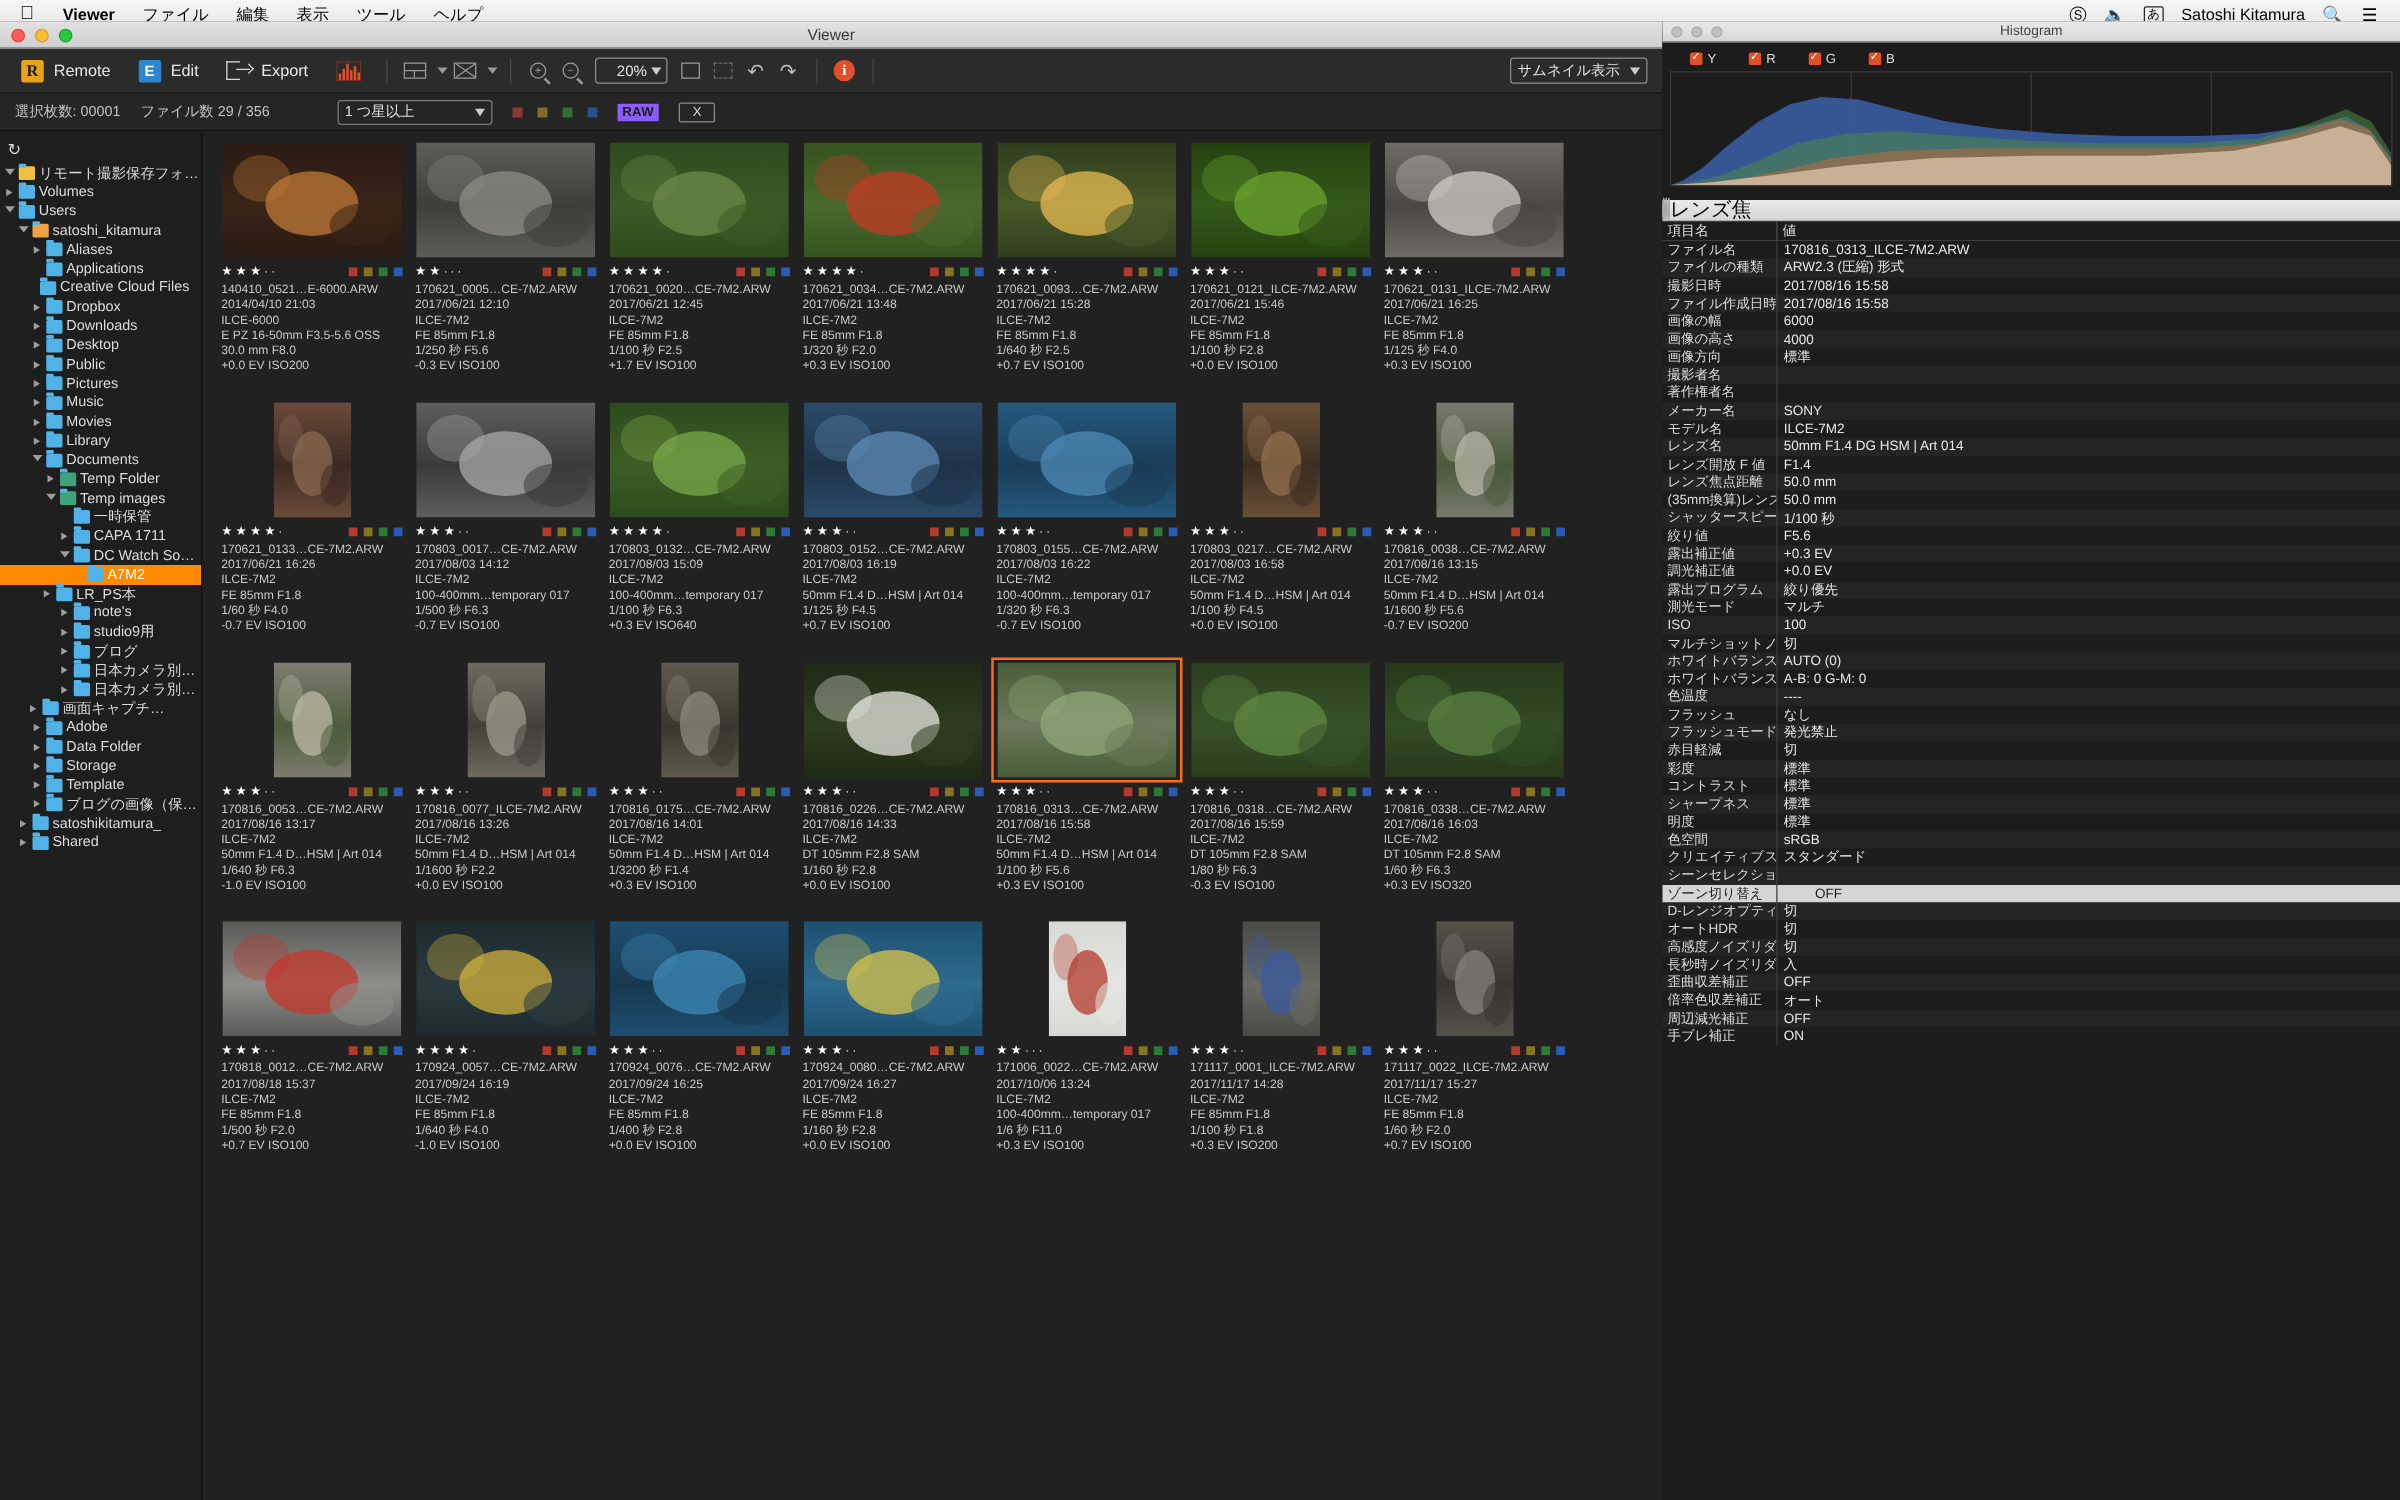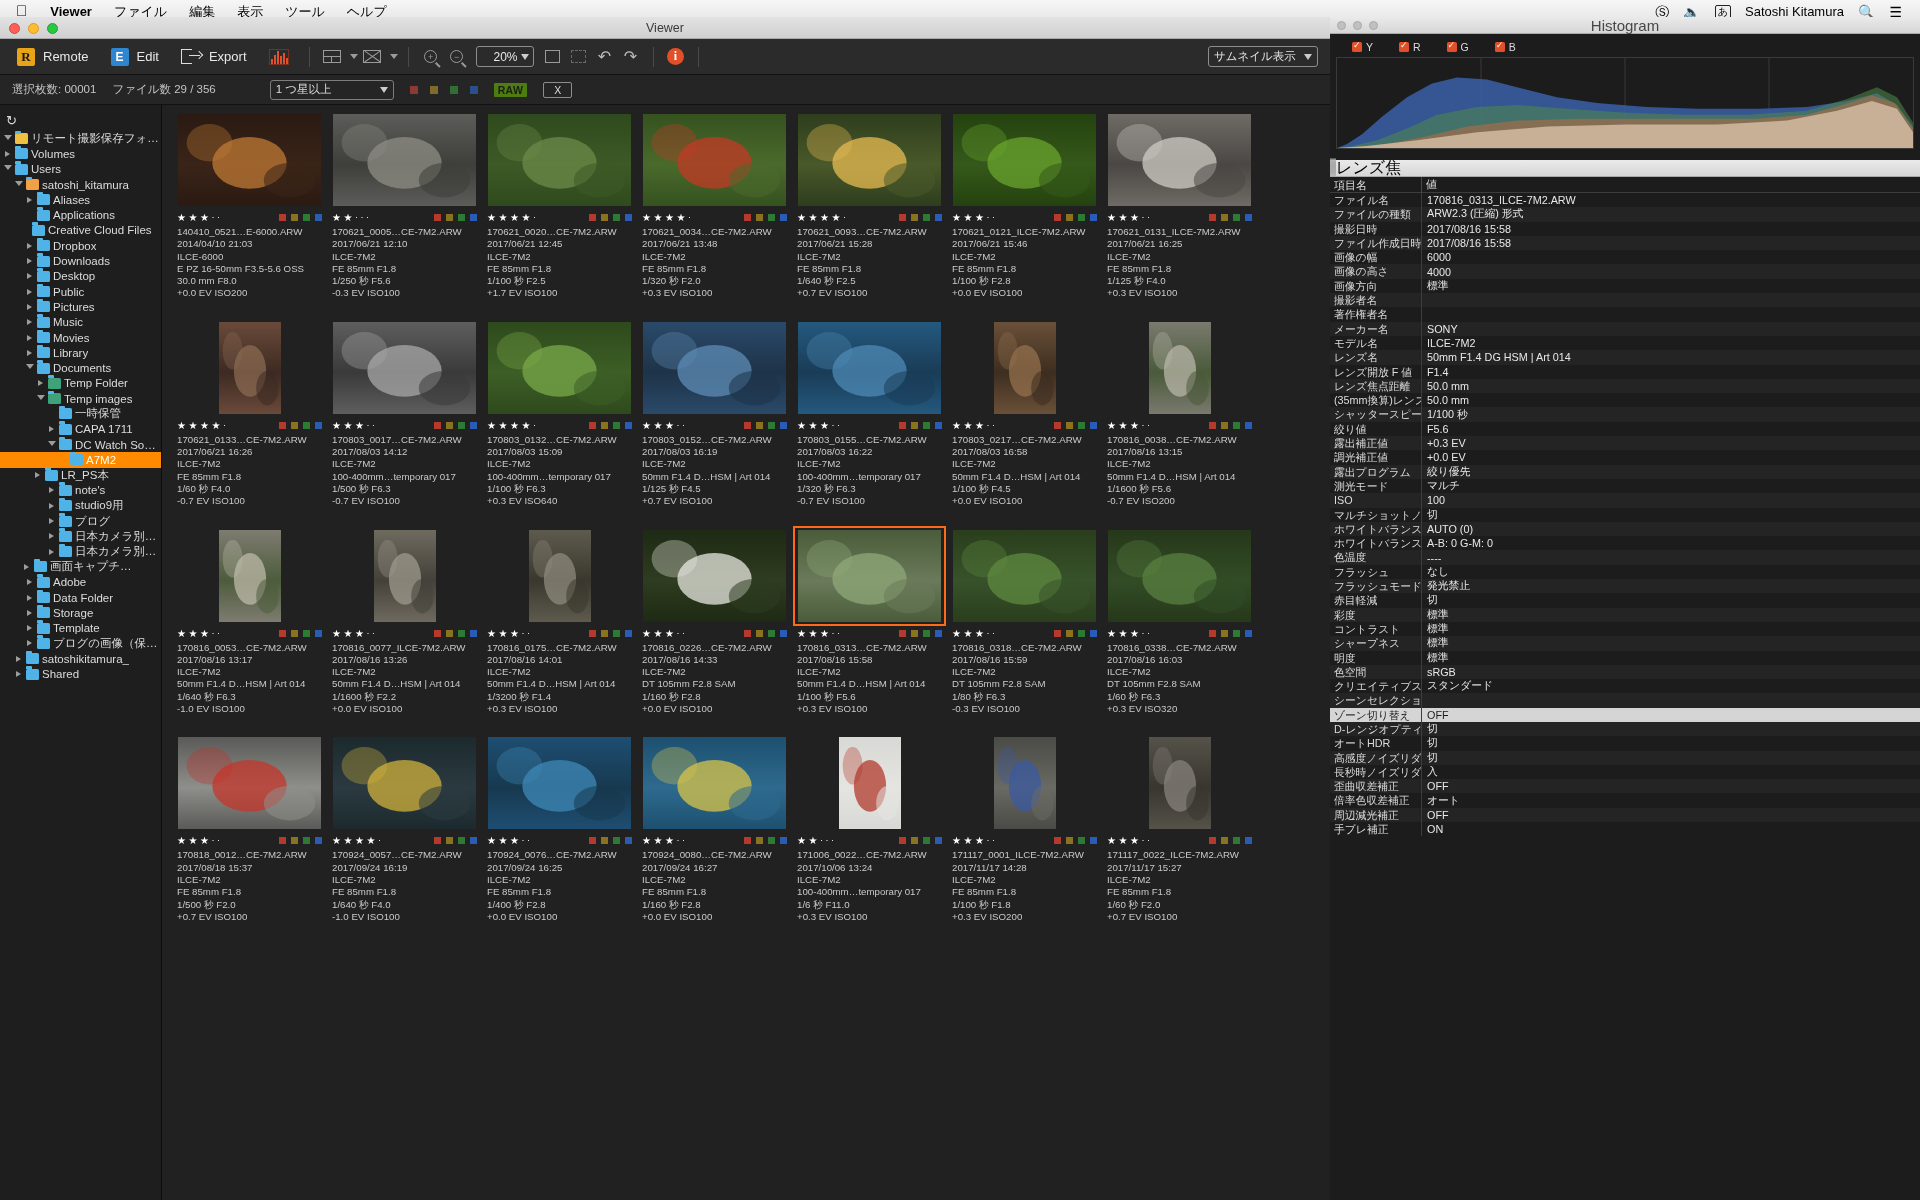--- a/index.html
+++ b/index.html
@@ -115,21 +115,21 @@
     color: #c4c4c4; font-size: 11.5px;
   }
   .rate-select {
     width: 124px; height: 20px; border: 1px solid #7d7d7d; border-radius: 3px;
     display: flex; align-items: center; padding: 0 5px; color: #ddd; font-size: 11.5px;
   }
   .rate-select .chev { margin-left: auto; }
   .swatches { display: flex; gap: 12px; align-items: center; }
   .sw { width: 8px; height: 8px; }
   .raw-tag {
-    background: #4d7c0f; color: #1c1c1c; font-size: 10.5px; font-weight: bold;
+    background: #8b5cf6; color: #1c1c1c; font-size: 10.5px; font-weight: bold;
     padding: 1px 4px; border-radius: 1px; letter-spacing: .3px;
   }
   .x-tag {
     border: 1px solid #8d8d8d; border-radius: 2px; color: #ddd; font-size: 10.5px;
     padding: 1px 10px;
   }
 
   
   .body { display: flex; height: 1095px; }
 
@@ -182,21 +182,21 @@
   .rightpanel {
     position: absolute; top: 17px; left: 1330px; width: 590px; height: 1183px;
     background: #1c1c1c;
   }
   .panel-head {
     height: 17px; background: linear-gradient(to bottom,#eaeaea,#d6d6d6);
     display: flex; align-items: center; position: relative; border-bottom: 1px solid #aaa;
   }
   .panel-head .dots { position: absolute; left: 7px; display: flex; gap: 7px; }
   .pd { width: 9px; height: 9px; border-radius: 50%; background: #c0c0c0; border:.5px solid #a9a9a9; }
-  .panel-head .ptitle { width: 100%; text-align: center; font-size: 15px; color: #474747; }
+  .panel-head .ptitle { width: 100%; text-align: center; font-size: 11px; color: #474747; }
 
   .hist-box { background: #1c1c1c; padding: 5px 6px 6px 6px; }
   .hist-checks { display: flex; gap: 26px; padding: 2px 0 4px 16px; }
   .chk { display: flex; align-items: center; gap: 4px; font-size: 10.5px; color: #ddd; }
   .cbox { width: 10px; height: 10px; background: #e2502a; border-radius: 1.5px; position: relative; }
   .cbox:after { content: '✓'; position: absolute; left: 1px; top: -2px; font-size: 9px; color: #fff; }
   .hist-canvas { height: 92px; background: #1c1c1c; border: 1px solid #3a3a3a; position: relative; overflow: hidden; }
 
   .exif-wrap { margin-top: 5px; }
   .exif-head {
@@ -205,21 +205,21 @@
   }
   .exif-colhead {
     display: flex; height: 16px; background: #1c1c1c; color: #e0e0e0; font-size: 11px;
     align-items: center; border-bottom: 1px solid #3d3d3d;
   }
   .exif-colhead .c1 { width: 92px; padding-left: 4px; border-right: 1px solid #4a4a4a; height: 16px; line-height: 16px; }
   .exif-colhead .c2 { padding-left: 4px; }
   .exif-row { display: flex; height: 14.3px; font-size: 10.8px; align-items: center; }
   .exif-row.odd { background: #242424; }
   .exif-row.even { background: #1c1c1c; }
-  .exif-row.hl { background: #d5d5d5; }
+  .exif-row.hl { background: #d5d5d5; gap: 25px; }
   .exif-row.hl .k, .exif-row.hl .v { color: #1c1c1c; }
   .exif-row .k {
     width: 92px; padding-left: 4px; color: #dcdcdc; white-space: nowrap; overflow: hidden;
     border-right: 1px solid #3d3d3d; height: 14.3px; line-height: 14.3px; flex: none;
   }
   .exif-row .v { padding-left: 5px; color: #e8e8e8; white-space: nowrap; overflow: hidden; }
 </style>
 </head>
 <body>
 

